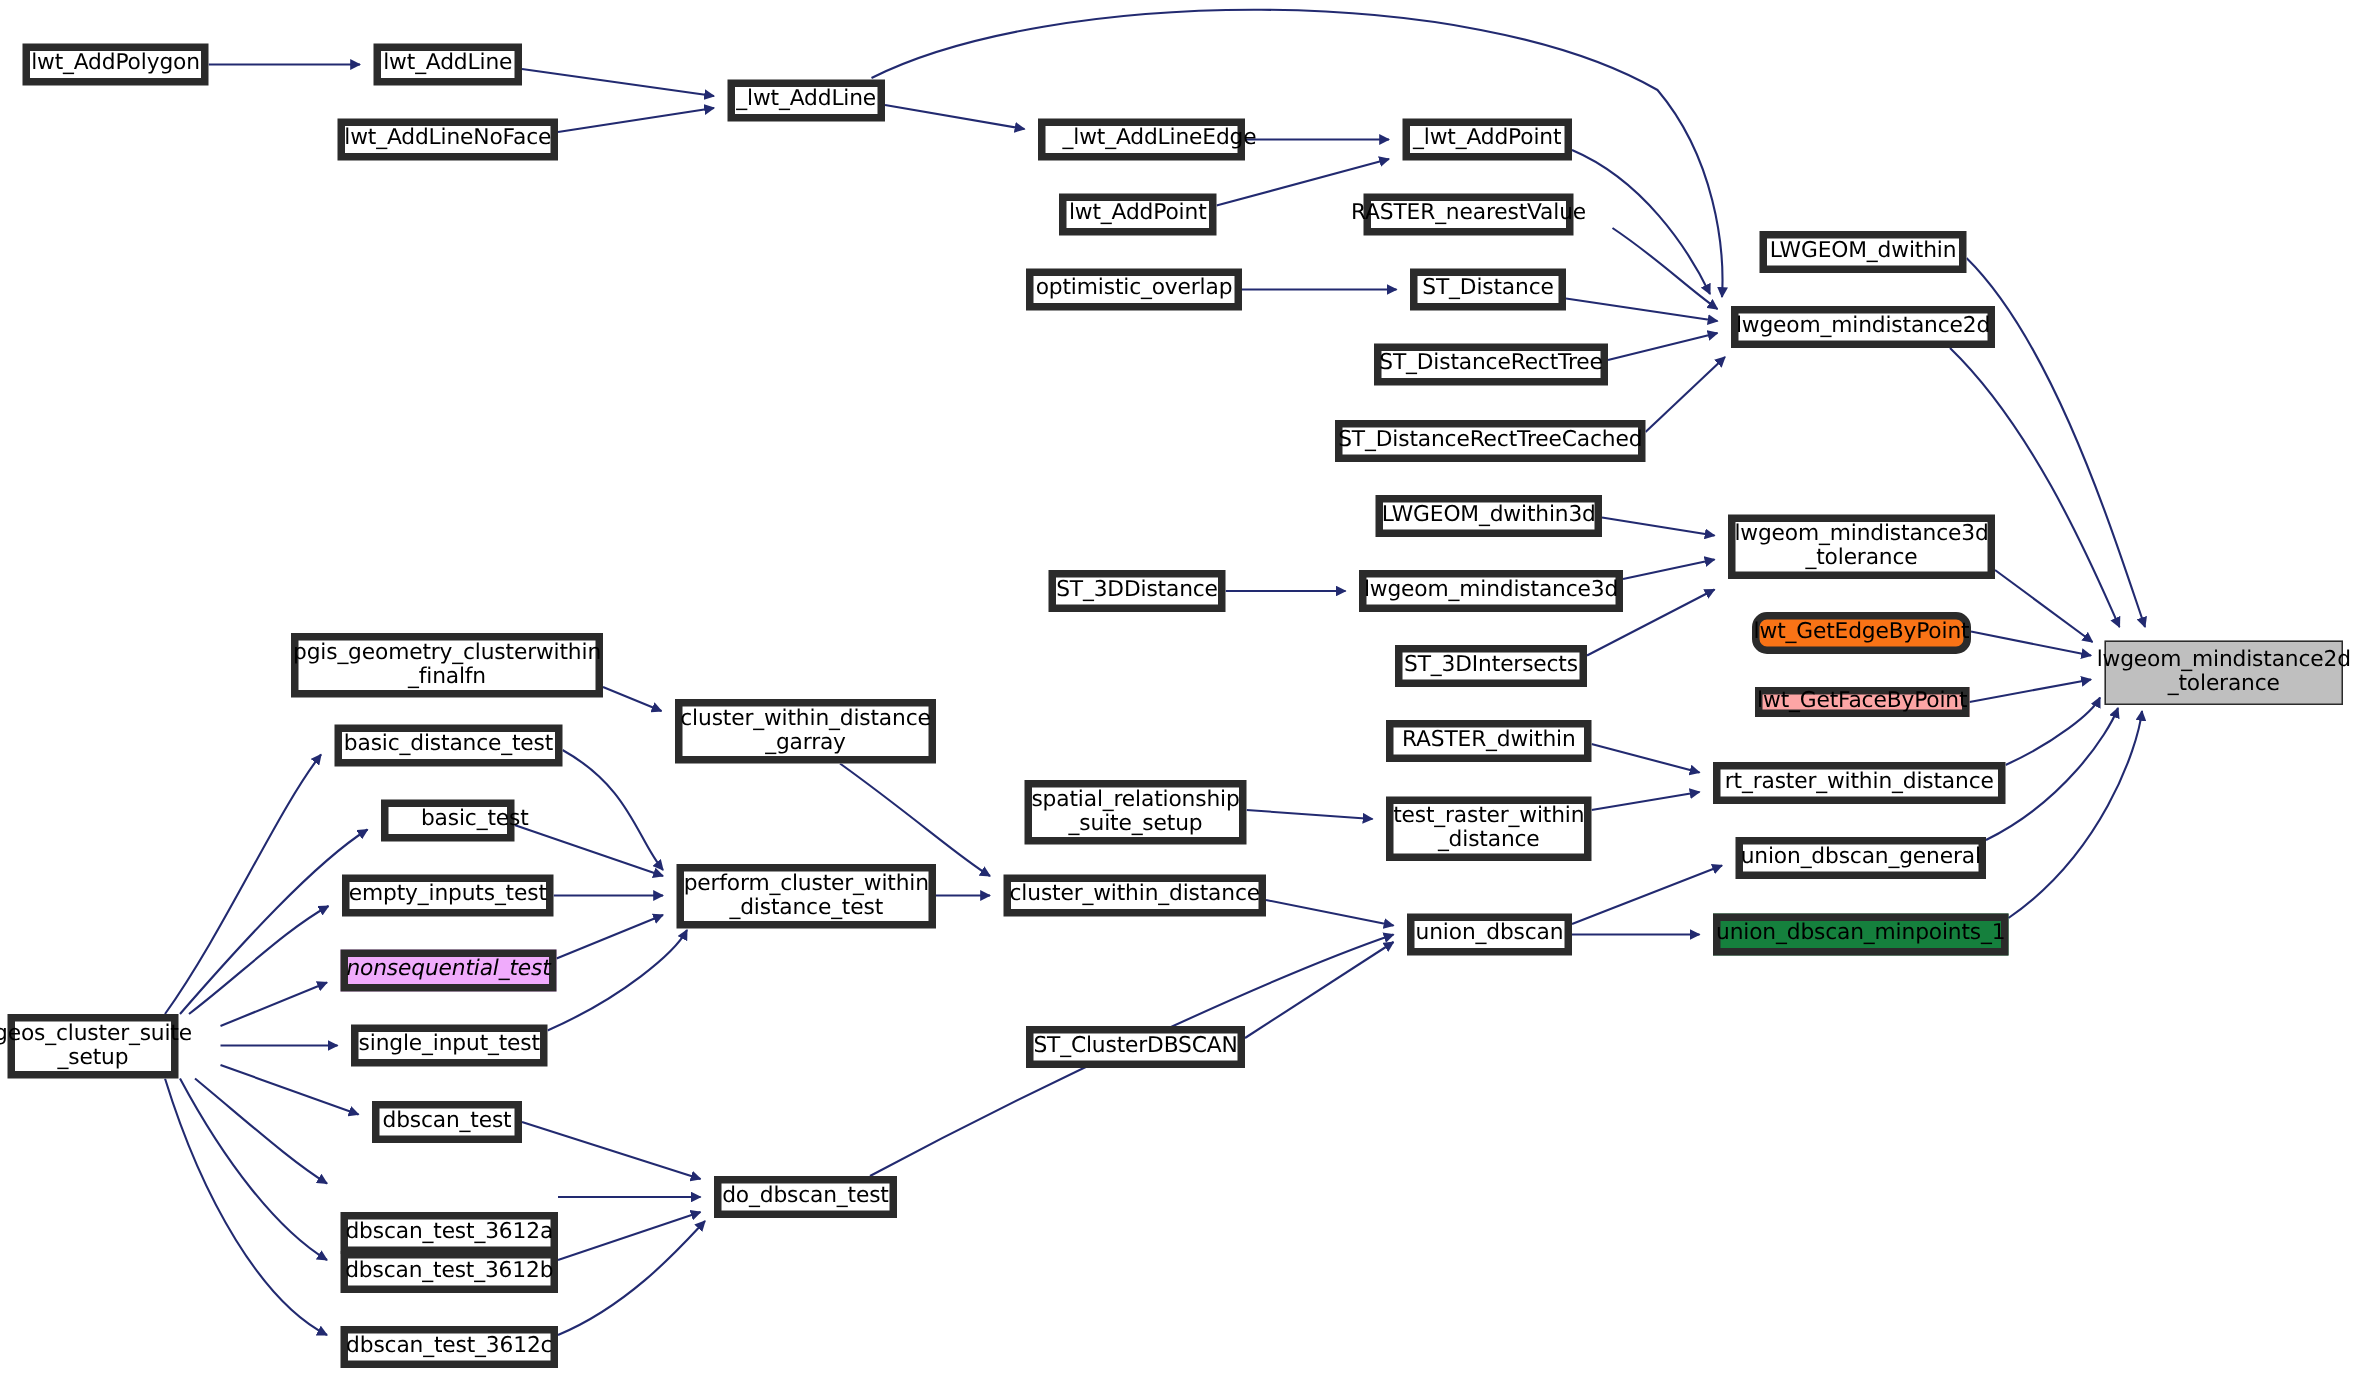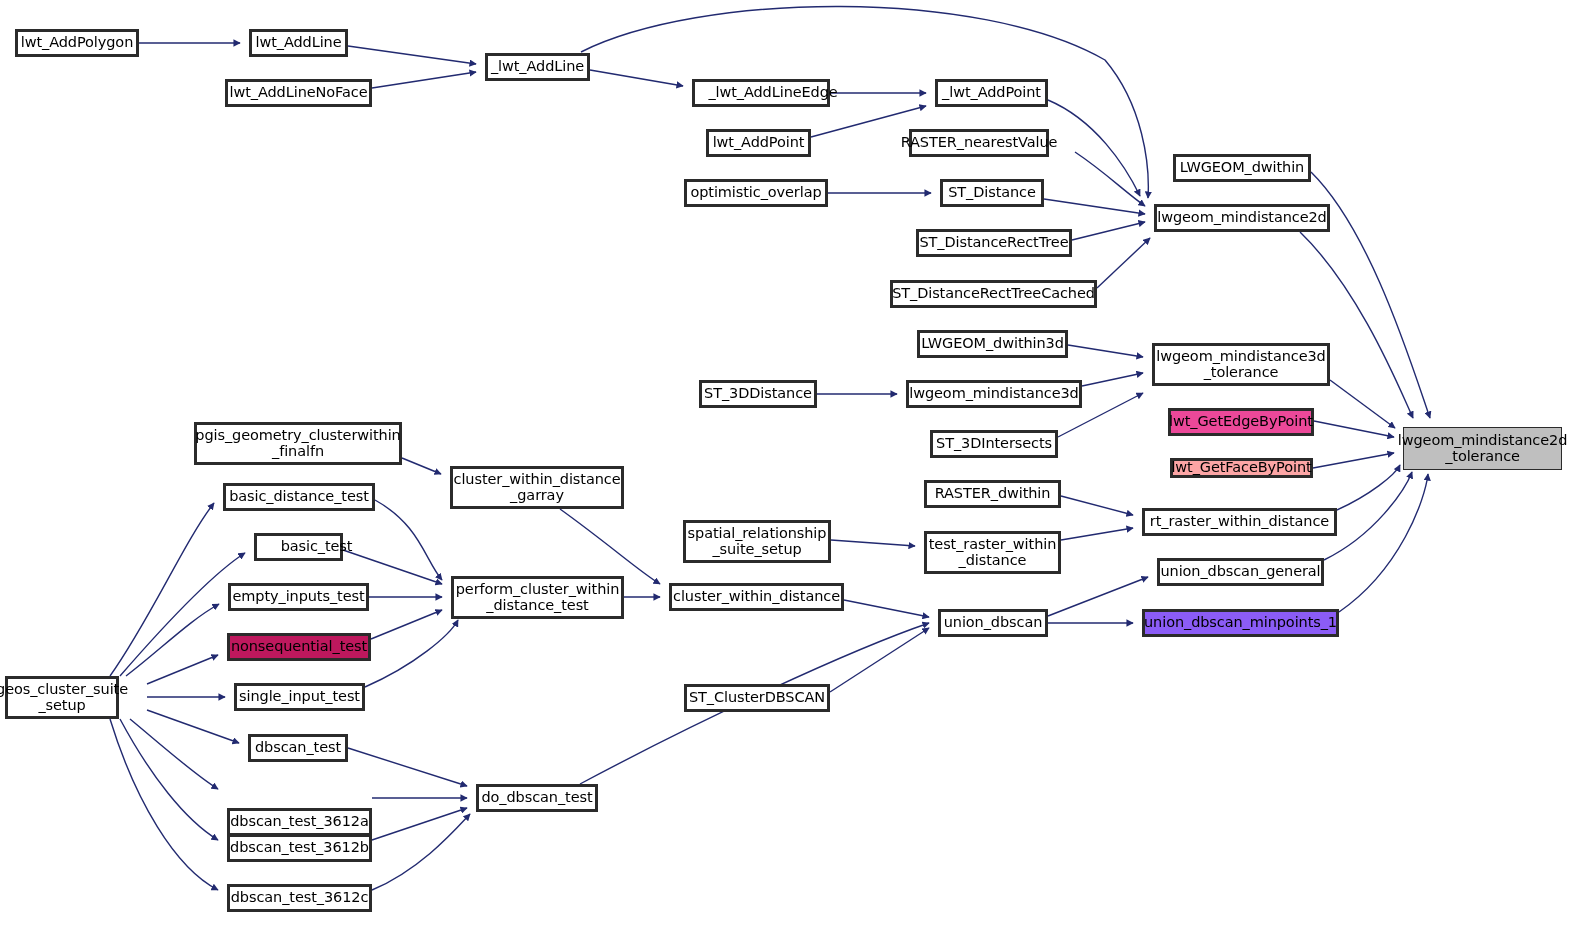--- a/index.html
+++ b/index.html
@@ -18,21 +18,21 @@
   #edges {
     position: absolute;
     left: 0; top: 0;
     width: 1584px;
     height: 926px;
     pointer-events: none;
   }
   .node {
     position: absolute;
     box-sizing: border-box;
-    border: 3px solid #fca5a5;
+    border: 5px solid #fca5a5;
     background: #ffffff;
     color: #000000;
     display: flex;
     align-items: center;
     justify-content: center;
     text-align: center;
     font-size: 14.5px;
     line-height: 1.08;
     white-space: pre-line;
     letter-spacing: -0.1px;
@@ -123,21 +123,21 @@
       <div class="node" style="left: 684px; top: 179px; width: 144px; height: 28px; background: rgb(255, 255, 255); border-color: rgb(43, 43, 43);">optimistic_overlap</div>
       <div class="node" style="left: 940px; top: 179px; width: 104px; height: 28px; background: rgb(255, 255, 255); border-color: rgb(43, 43, 43);">ST_Distance</div>
       <div class="node" style="left: 1154px; top: 204px; width: 176px; height: 28px; background: rgb(255, 255, 255); border-color: rgb(43, 43, 43);">lwgeom_mindistance2d</div>
       <div class="node" style="left: 916px; top: 229px; width: 156px; height: 28px; background: rgb(255, 255, 255); border-color: rgb(43, 43, 43);">ST_DistanceRectTree</div>
       <div class="node" style="left: 890px; top: 280px; width: 207px; height: 28px; background: rgb(255, 255, 255); border-color: rgb(43, 43, 43); text-align: center;">ST_DistanceRectTreeCached</div>
       <div class="node" style="left: 917px; top: 330px; width: 151px; height: 28px; background: rgb(255, 255, 255); border-color: rgb(43, 43, 43);">LWGEOM_dwithin3d</div>
       <div class="node" style="left: 1152px; top: 343px; width: 178px; height: 43px; background: rgb(255, 255, 255); border-color: rgb(43, 43, 43);">lwgeom_mindistance3d
 _tolerance</div>
       <div class="node" style="left: 699px; top: 380px; width: 118px; height: 28px; background: rgb(255, 255, 255); border-color: rgb(43, 43, 43);">ST_3DDistance</div>
       <div class="node" style="left: 906px; top: 380px; width: 176px; height: 28px; background: rgb(255, 255, 255); border-color: rgb(43, 43, 43);">lwgeom_mindistance3d</div>
-      <div class="node" style="left: 1168px; top: 408px; width: 146px; height: 28px; background: #ec4899; border-color: rgb(43, 43, 43);">lwt_GetEdgeByPoint</div>
+      <div class="node" style="left: 1168px; top: 408px; width: 146px; height: 28px; background: #f97316; border-color: rgb(43, 43, 43); border-radius: 10px;">lwt_GetEdgeByPoint</div>
       <div class="node" style="left: 930px; top: 430px; width: 128px; height: 28px; background: rgb(255, 255, 255); border-color: rgb(43, 43, 43);">ST_3DIntersects</div>
       <div class="node highlight" style="left: 1403px; top: 427px; width: 159px; height: 43px; background: rgb(191, 191, 191); border-color: rgb(43, 43, 43);">lwgeom_mindistance2d
 _tolerance</div>
       <div class="node" style="left: 1170px; top: 458px; width: 143px; height: 20px; background: #fca5a5; border-color: rgb(43, 43, 43);">lwt_GetFaceByPoint</div>
       <div class="node" style="left: 194px; top: 422px; width: 208px; height: 43px; background: rgb(255, 255, 255); border-color: rgb(43, 43, 43);">pgis_geometry_clusterwithin
 _finalfn</div>
       <div class="node" style="left: 924px; top: 480px; width: 137px; height: 28px; background: rgb(255, 255, 255); border-color: rgb(43, 43, 43);">RASTER_dwithin</div>
       <div class="node" style="left: 223px; top: 483px; width: 152px; height: 28px; background: rgb(255, 255, 255); border-color: rgb(43, 43, 43);">basic_distance_test</div>
       <div class="node" style="left: 450px; top: 466px; width: 174px; height: 43px; background: rgb(255, 255, 255); border-color: rgb(43, 43, 43);">cluster_within_distance
 _garray</div>
@@ -146,22 +146,22 @@
 _suite_setup</div>
       <div class="node" style="left: 254px; top: 533px; width: 89px; height: 28px; background: rgb(255, 255, 255); border-color: rgb(43, 43, 43); padding-left: 36px;">basic_test</div>
       <div class="node" style="left: 924px; top: 531px; width: 137px; height: 43px; background: rgb(255, 255, 255); border-color: rgb(43, 43, 43);">test_raster_within
 _distance</div>
       <div class="node" style="left: 1157px; top: 558px; width: 167px; height: 28px; background: rgb(255, 255, 255); border-color: rgb(43, 43, 43);">union_dbscan_general</div>
       <div class="node" style="left: 228px; top: 583px; width: 141px; height: 28px; background: rgb(255, 255, 255); border-color: rgb(43, 43, 43);">empty_inputs_test</div>
       <div class="node" style="left: 451px; top: 576px; width: 173px; height: 43px; background: rgb(255, 255, 255); border-color: rgb(43, 43, 43);">perform_cluster_within
 _distance_test</div>
       <div class="node" style="left: 669px; top: 583px; width: 175px; height: 28px; background: rgb(255, 255, 255); border-color: rgb(43, 43, 43);">cluster_within_distance</div>
       <div class="node" style="left: 938px; top: 609px; width: 110px; height: 28px; background: rgb(255, 255, 255); border-color: rgb(43, 43, 43);">union_dbscan</div>
-      <div class="node" style="left: 1142px; top: 609px; width: 197px; height: 28px; background: #8b5cf6; border-color: rgb(43, 43, 43);">union_dbscan_minpoints_1</div>
-      <div class="node" style="left: 227px; top: 633px; width: 144px; height: 28px; background: #be185d; border-color: rgb(43, 43, 43);">nonsequential_test</div>
+      <div class="node" style="left: 1142px; top: 609px; width: 197px; height: 28px; background: #15803d; border-color: rgb(43, 43, 43);">union_dbscan_minpoints_1</div>
+      <div class="node" style="left: 227px; top: 633px; width: 144px; height: 28px; background: #f0abfc; border-color: rgb(43, 43, 43); font-style: italic;">nonsequential_test</div>
       <div class="node" style="left: 5px; top: 676px; width: 114px; height: 43px; background: rgb(255, 255, 255); border-color: rgb(43, 43, 43);">geos_cluster_suite
 _setup</div>
       <div class="node" style="left: 234px; top: 683px; width: 131px; height: 28px; background: rgb(255, 255, 255); border-color: rgb(43, 43, 43);">single_input_test</div>
       <div class="node" style="left: 684px; top: 684px; width: 146px; height: 28px; background: rgb(255, 255, 255); border-color: rgb(43, 43, 43);">ST_ClusterDBSCAN</div>
       <div class="node" style="left: 248px; top: 734px; width: 100px; height: 28px; background: rgb(255, 255, 255); border-color: rgb(43, 43, 43);">dbscan_test</div>
       <div class="node" style="left: 476px; top: 784px; width: 122px; height: 28px; background: rgb(255, 255, 255); border-color: rgb(43, 43, 43);">do_dbscan_test</div>
       <div class="node" style="left: 227px; top: 784px; width: 145px; height: 28px; background: rgb(255, 255, 255); border-color: rgb(43, 43, 43); margin-top: 24px;">dbscan_test_3612a</div>
       <div class="node" style="left: 227px; top: 834px; width: 145px; height: 28px; background: rgb(255, 255, 255); border-color: rgb(43, 43, 43);">dbscan_test_3612b</div>
       <div class="node" style="left: 227px; top: 884px; width: 145px; height: 28px; background: rgb(255, 255, 255); border-color: rgb(43, 43, 43);">dbscan_test_3612c</div>
     </div>

